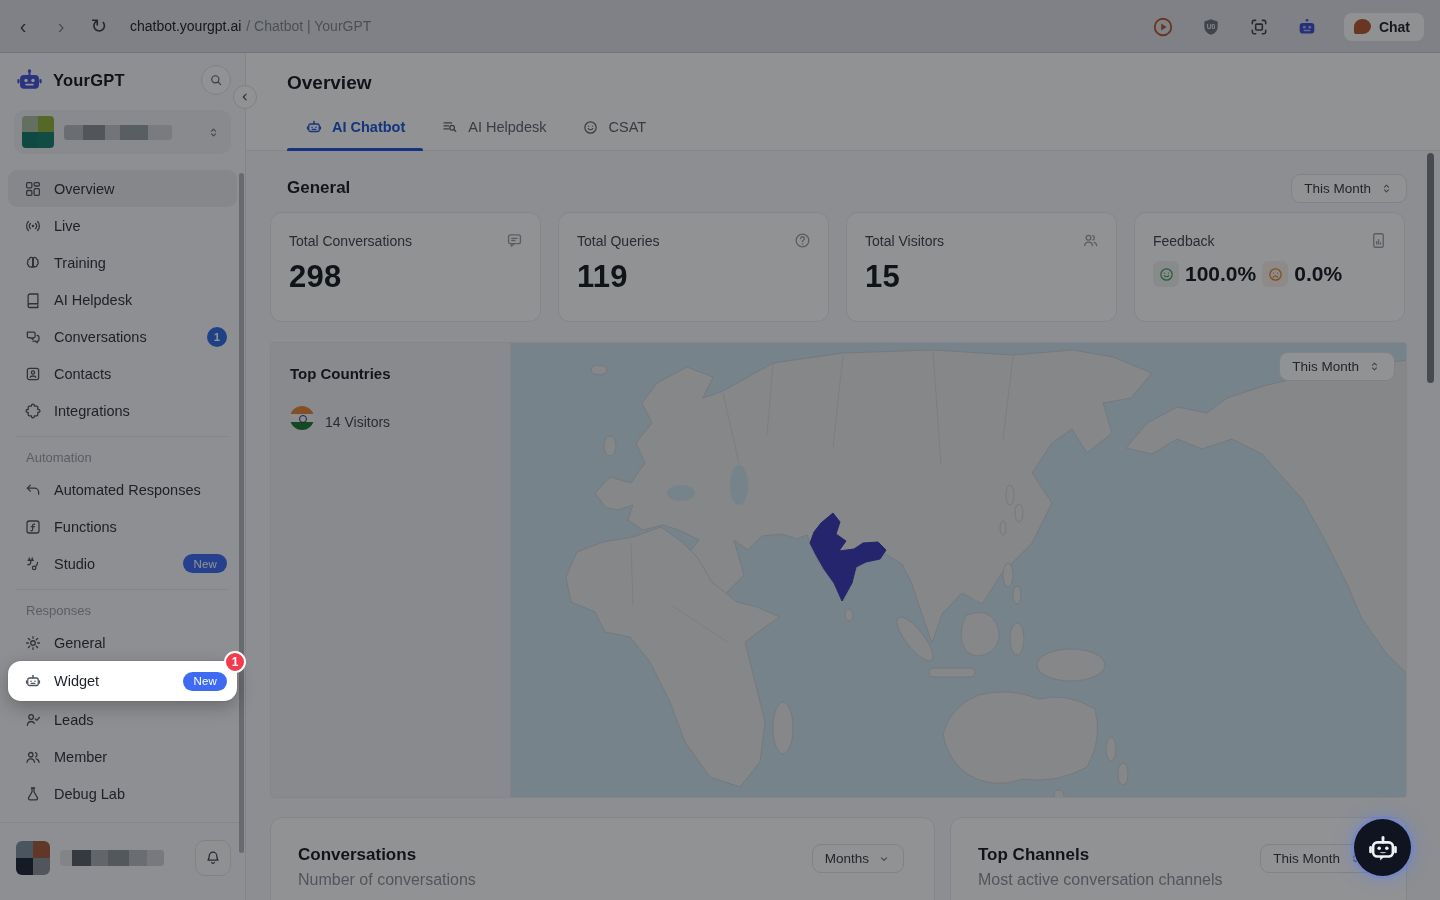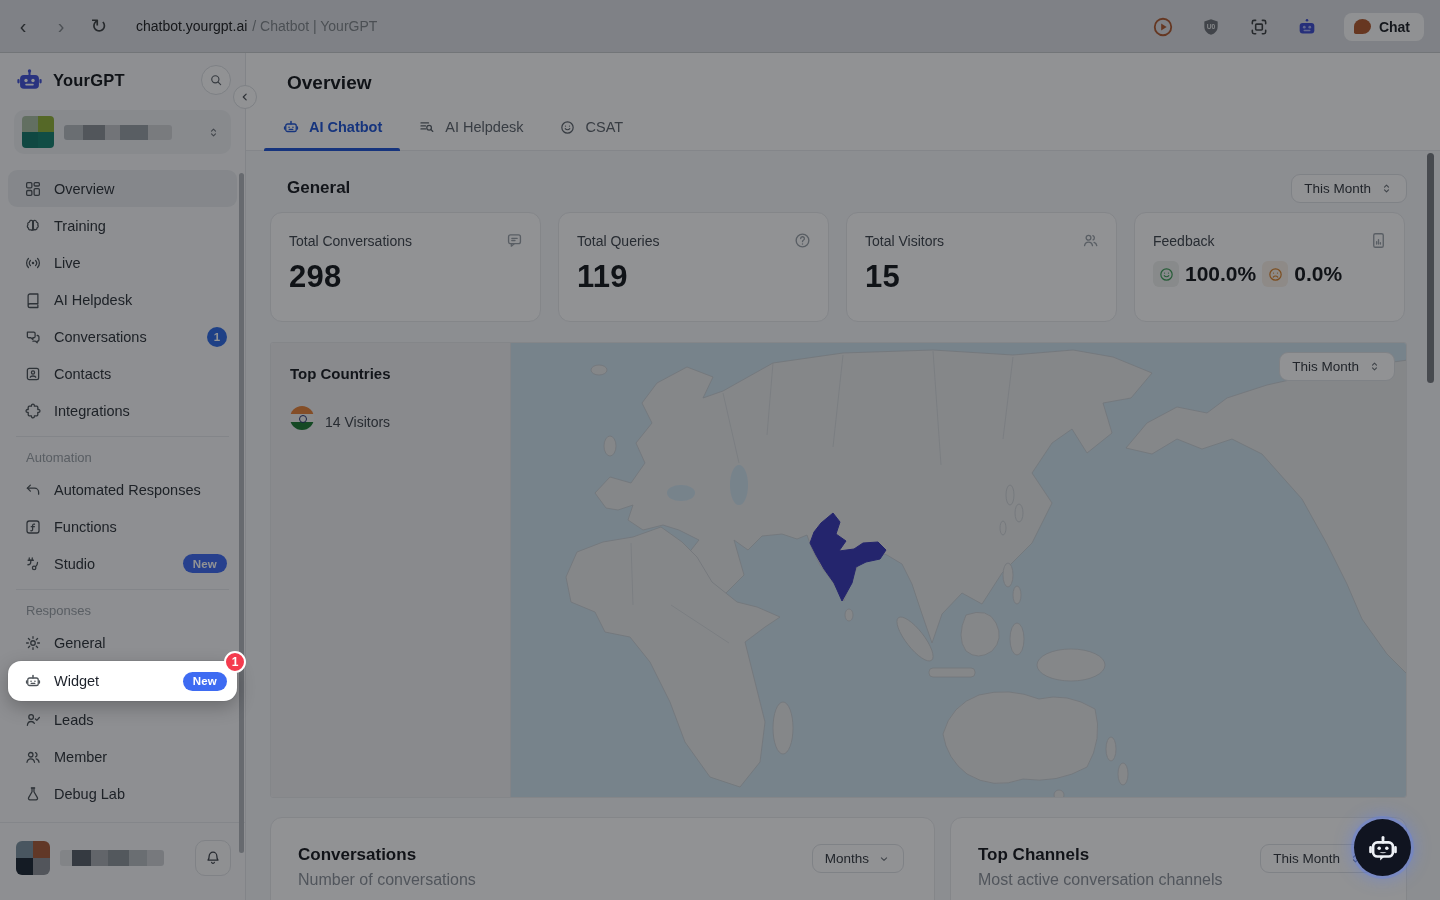--- a/index.html
+++ b/index.html
@@ -6,21 +6,21 @@
   html,body { width:1440px; height:900px; overflow:hidden; background:#0d1014;
     font-family:"Liberation Sans", sans-serif; -webkit-font-smoothing:antialiased; }
   .page { position:relative; width:1440px; height:900px; background:#f6f7f9; }
 
   
   .topbar { position:absolute; left:0; top:0; width:1440px; height:53px;
     background:#dfe1e5; border-bottom:1px solid #c7cacd; display:flex; align-items:center; }
   .navbtn { width:30px; height:30px; display:flex; align-items:center; justify-content:center;
     color:#3c4043; font-size:20px; margin-left:8px; }
   .navbtn.dim2 { color:#80868b; }
-  .urlwrap { margin-left:22px; font-size:14px; color:#202124; display:flex; gap:5px; }
+  .urlwrap { margin-left:16px; font-size:14px; color:#202124; display:flex; gap:5px; }
   .urlrest { color:#80868b; }
   .extbar { position:absolute; right:16px; top:0; height:53px; display:flex; align-items:center; gap:26px; }
   .extic { width:22px; height:22px; display:flex; align-items:center; justify-content:center; }
   .chatpill { display:flex; align-items:center; gap:8px; background:#fdfdfd; border-radius:8px;
     padding:6px 14px 6px 10px; font-size:14px; font-weight:700; color:#1d2025; }
   .chatdot { width:17px; height:15px; background:#b3592e; border-radius:55% 55% 55% 12%; }
 
   
   .sidebar { position:absolute; left:0; top:53px; width:246px; height:847px;
     background:#f9fafb; border-right:1px solid #e4e6ea; padding:9px 0 12px 0; }
@@ -41,21 +41,21 @@
     background:linear-gradient(90deg,#b9bdc2 0 18%,#8d9298 18% 38%,#c6c9cd 38% 52%,#9aa0a6 52% 78%,#d3d5d8 78% 100%); }
   .wschev { margin-left:auto; color:#70757c; }
   .navlist { margin-top:16px; padding:0 8px; }
   .nrow { position:relative; height:37px; display:flex; align-items:center; padding:0 10px 0 16px;
     border-radius:9px; color:#31353c; }
   .nrow .nlabel { font-size:14.5px; margin-left:12px; color:#2e333a; }
   .nrow .nic { color:#4c5258; display:flex; }
   .nrow.active { background:#eaecef; }
   .cntbadge { margin-left:auto; min-width:20px; height:20px; border-radius:50%; background:#2e6be6;
     color:#fff; font-size:11.5px; font-weight:700; display:flex; align-items:center; justify-content:center; }
-  .newpill { margin-left:auto; background:#3e6bf2; color:#fff; font-size:11.5px; font-weight:700;
+  .newpill { margin-left:auto; background:#3e6bf2; color:#fff; font-size:11.5px; font-weight:400;
     padding:3.5px 10px; border-radius:999px; letter-spacing:.2px; }
   .secdiv { border-top:1px solid #e6e8eb; margin:7px 8px 0 8px; }
   .seclabel { font-size:13px; color:#9aa0a7; padding:13px 0 6px 18px; }
   
   .nrow.spotlight { background:#ffffff; z-index:60; box-shadow:0 0 0 1px rgba(0,0,0,.04), 0 6px 18px rgba(0,0,0,.25);
     border-radius:13px; height:40px; }
   .nrow.spotlight .nlabel { color:#1d222b; font-weight:500; }
   .alertbadge { position:absolute; right:-9px; top:-10px; width:22px; height:22px; border-radius:50%;
     background:#f43b4e; color:#fff; font-size:12px; font-weight:700; display:flex; align-items:center;
     justify-content:center; border:2px solid #fff; }
@@ -69,21 +69,21 @@
     background:linear-gradient(90deg,#e3e5e8 0 12%,#585f68 12% 30%,#a9adb3 30% 46%,#8f959c 46% 66%,#b9bdc2 66% 84%,#cfd2d6 84% 100%); }
   .bellbtn { margin-left:auto; width:36px; height:36px; border:1px solid #e0e2e6; border-radius:10px;
     background:#fbfbfc; display:flex; align-items:center; justify-content:center; color:#3e434a; }
   .sb-scroll { position:absolute; left:239px; top:120px; width:5px; height:680px; border-radius:3px;
     background:#b3b7bc; z-index:6; }
 
   
   .main { position:absolute; left:246px; top:53px; width:1194px; height:847px; }
   .mheader { background:#ffffff; height:98px; border-bottom:1px solid #e8eaed; position:relative; }
   .mtitle { position:absolute; left:41px; top:19px; font-size:19px; font-weight:800; color:#15181d; }
-  .tabs { position:absolute; left:18px; bottom:0; display:flex; }
+  .tabs { position:absolute; left:41px; bottom:0; display:flex; }
   .tab { display:flex; align-items:center; gap:9px; padding:12px 18px 14px 18px; font-size:14.5px;
     color:#5d646c; position:relative; }
   .tab.active { color:#1f55d6; font-weight:700; }
   .tab.active::after { content:""; position:absolute; left:0; right:0; bottom:-1px; height:3px;
     background:#1f55d6; border-radius:2px 2px 0 0; }
   .content { position:absolute; top:98px; left:0; right:0; bottom:0; background:#f6f7f9; }
 
   .genrow { position:absolute; left:41px; top:27px; font-size:17px; font-weight:800; color:#191c21; }
   .selbtn { display:inline-flex; align-items:center; gap:8px; background:#fff; border:1px solid #dfe2e6;
     border-radius:9px; padding:6px 12px; font-size:13.5px; color:#33383f; }
@@ -244,37 +244,37 @@
               <rect x="13.5" y="3.5" width="7" height="4.5" rx="1.5"></rect>
               <rect x="13.5" y="11.5" width="7" height="9" rx="1.5"></rect>
               <rect x="3.5" y="14" width="7" height="6.5" rx="1.5"></rect>
             </svg>
           </span>
         <span class="nlabel">Overview</span>
       </div>
       <div class="nrow">
         <span class="nic ic">
             <svg width="18" height="18" viewBox="0 0 24 24" fill="none" stroke="currentColor" stroke-width="1.7" stroke-linecap="round" stroke-linejoin="round">
-              <path d="M11.5,5c-1.6-1.3-4-.3-4.2,1.7c-1.8.2-2.9,2.2-2,3.8c-1.3,1.2-1,3.4.6,4.2c-.2,1.9,1.9,3.2,3.5,2.2c.6,1.4,2.1,1.3,2.1,0z"></path>
-              <path d="M12.5,5.3c1.5-1.5,4-.6,4.1,1.4c1.8.3,2.7,2.4,1.7,3.9c1.2,1.3.7,3.4-.9,4c.1,1.9-2,3-3.4,2c-.5,1.2-1.5,1.1-1.5,0z"></path>
-            </svg>
-          </span>
-        <span class="nlabel">Training</span>
-      </div>
-      <div class="nrow">
-        <span class="nic ic">
-            <svg width="18" height="18" viewBox="0 0 24 24" fill="none" stroke="currentColor" stroke-width="1.7" stroke-linecap="round" stroke-linejoin="round">
               <circle cx="12" cy="12" r="1.7" fill="currentColor" stroke="none"></circle>
               <path d="M8.6,15.4a5,5 0 0 1 0,-6.8"></path>
               <path d="M15.4,8.6a5,5 0 0 1 0,6.8"></path>
               <path d="M5.9,18a8.6,8.6 0 0 1 0,-12"></path>
               <path d="M18.1,6a8.6,8.6 0 0 1 0,12"></path>
             </svg>
           </span>
         <span class="nlabel">Live</span>
+      </div>
+      <div class="nrow">
+        <span class="nic ic">
+            <svg width="18" height="18" viewBox="0 0 24 24" fill="none" stroke="currentColor" stroke-width="1.7" stroke-linecap="round" stroke-linejoin="round">
+              <path d="M11.5,5c-1.6-1.3-4-.3-4.2,1.7c-1.8.2-2.9,2.2-2,3.8c-1.3,1.2-1,3.4.6,4.2c-.2,1.9,1.9,3.2,3.5,2.2c.6,1.4,2.1,1.3,2.1,0z"></path>
+              <path d="M12.5,5.3c1.5-1.5,4-.6,4.1,1.4c1.8.3,2.7,2.4,1.7,3.9c1.2,1.3.7,3.4-.9,4c.1,1.9-2,3-3.4,2c-.5,1.2-1.5,1.1-1.5,0z"></path>
+            </svg>
+          </span>
+        <span class="nlabel">Training</span>
       </div>
       <div class="nrow">
         <span class="nic ic">
             <svg width="18" height="18" viewBox="0 0 24 24" fill="none" stroke="currentColor" stroke-width="1.7" stroke-linecap="round" stroke-linejoin="round">
               <path d="M5.5,19.5V6.5a2.5,2.5 0 0 1 2.5,-2.5h10.5v13H8a2.5,2.5 0 0 0 -2.5,2.5a2.5,2.5 0 0 0 2.5,2.5h10.5v-3"></path>
             </svg>
           </span>
         <span class="nlabel">AI Helpdesk</span>
       </div>
       <div class="nrow">

